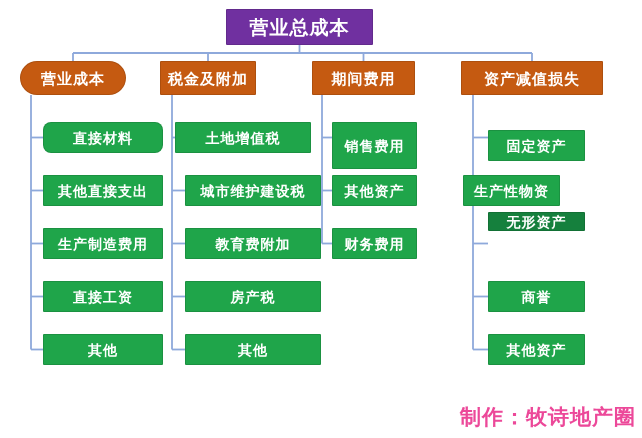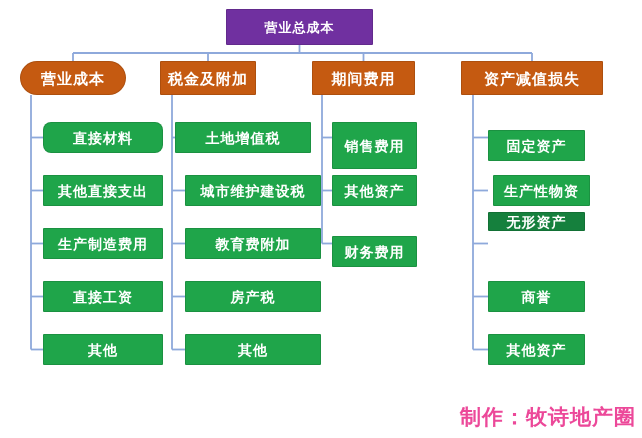--- a/index.html
+++ b/index.html
@@ -25,21 +25,21 @@
     align-items: center;
     justify-content: center;
     color: #ffffff;
     font-weight: bold;
     text-align: center;
     line-height: 1;
     border-radius: 1px;
     border: 1px solid rgba(0,0,0,0.12);
     white-space: nowrap;
   }
-  .root-box  { font-size: 13px; letter-spacing: 1px; }
+  .root-box  { font-size: 19px; letter-spacing: 1px; }
   .group-box { font-size: 15px; letter-spacing: 1px; }
   .child-box { font-size: 14px; letter-spacing: 1px; }
   #caption {
     position: absolute;
     right: 6px;
     top: 403px;
     font-family: "Liberation Serif", serif;
     font-weight: bold;
     font-size: 21px;
     color: #000000;
@@ -90,22 +90,22 @@
       <div class="box child-box" style="left: 43px; top: 334px; width: 120px; height: 31px; background: rgb(31, 165, 74);">其他</div>
       <div class="box group-box" style="left: 160px; top: 61px; width: 96px; height: 34px; background: rgb(197, 90, 17);">税金及附加</div>
       <div class="box child-box" style="left: 175px; top: 122px; width: 136px; height: 31px; background: rgb(31, 165, 74);">土地增值税</div>
       <div class="box child-box" style="left: 185px; top: 175px; width: 136px; height: 31px; background: rgb(31, 165, 74);">城市维护建设税</div>
       <div class="box child-box" style="left: 185px; top: 228px; width: 136px; height: 31px; background: rgb(31, 165, 74);">教育费附加</div>
       <div class="box child-box" style="left: 185px; top: 281px; width: 136px; height: 31px; background: rgb(31, 165, 74);">房产税</div>
       <div class="box child-box" style="left: 185px; top: 334px; width: 136px; height: 31px; background: rgb(31, 165, 74);">其他</div>
       <div class="box group-box" style="left: 312px; top: 61px; width: 103px; height: 34px; background: rgb(197, 90, 17);">期间费用</div>
       <div class="box child-box" style="left: 332px; top: 122px; width: 85px; height: 47px; background: rgb(31, 165, 74);">销售费用</div>
       <div class="box child-box" style="left: 332px; top: 175px; width: 85px; height: 31px; background: rgb(31, 165, 74);">其他资产</div>
-      <div class="box child-box" style="left: 332px; top: 228px; width: 85px; height: 31px; background: rgb(31, 165, 74); margin-top: 8px;">财务费用</div>
+      <div class="box child-box" style="left: 332px; top: 228px; width: 85px; height: 31px; background: rgb(31, 165, 74);">财务费用</div>
       <div class="box group-box" style="left: 461px; top: 61px; width: 142px; height: 34px; background: rgb(197, 90, 17);">资产减值损失</div>
       <div class="box child-box" style="left: 488px; top: 122px; width: 97px; height: 31px; background: rgb(31, 165, 74); margin-top: 8px;">固定资产</div>
-      <div class="box child-box" style="left: 493px; top: 175px; width: 97px; height: 31px; background: rgb(31, 165, 74);">生产性物资</div>
+      <div class="box child-box" style="left: 463px; top: 175px; width: 97px; height: 31px; background: rgb(31, 165, 74);">生产性物资</div>
       <div class="box child-box" style="left: 488px; top: 212px; width: 97px; height: 19px; background: #15803d;">无形资产</div>
       <div class="box child-box" style="left: 488px; top: 281px; width: 97px; height: 31px; background: rgb(31, 165, 74);">商誉</div>
       <div class="box child-box" style="left: 488px; top: 334px; width: 97px; height: 31px; background: rgb(31, 165, 74);">其他资产</div>
     </div>
   <div id="caption" style="color: #ec4899;">制作：牧诗地产圈</div>
 </div>
 
 </body></html>

